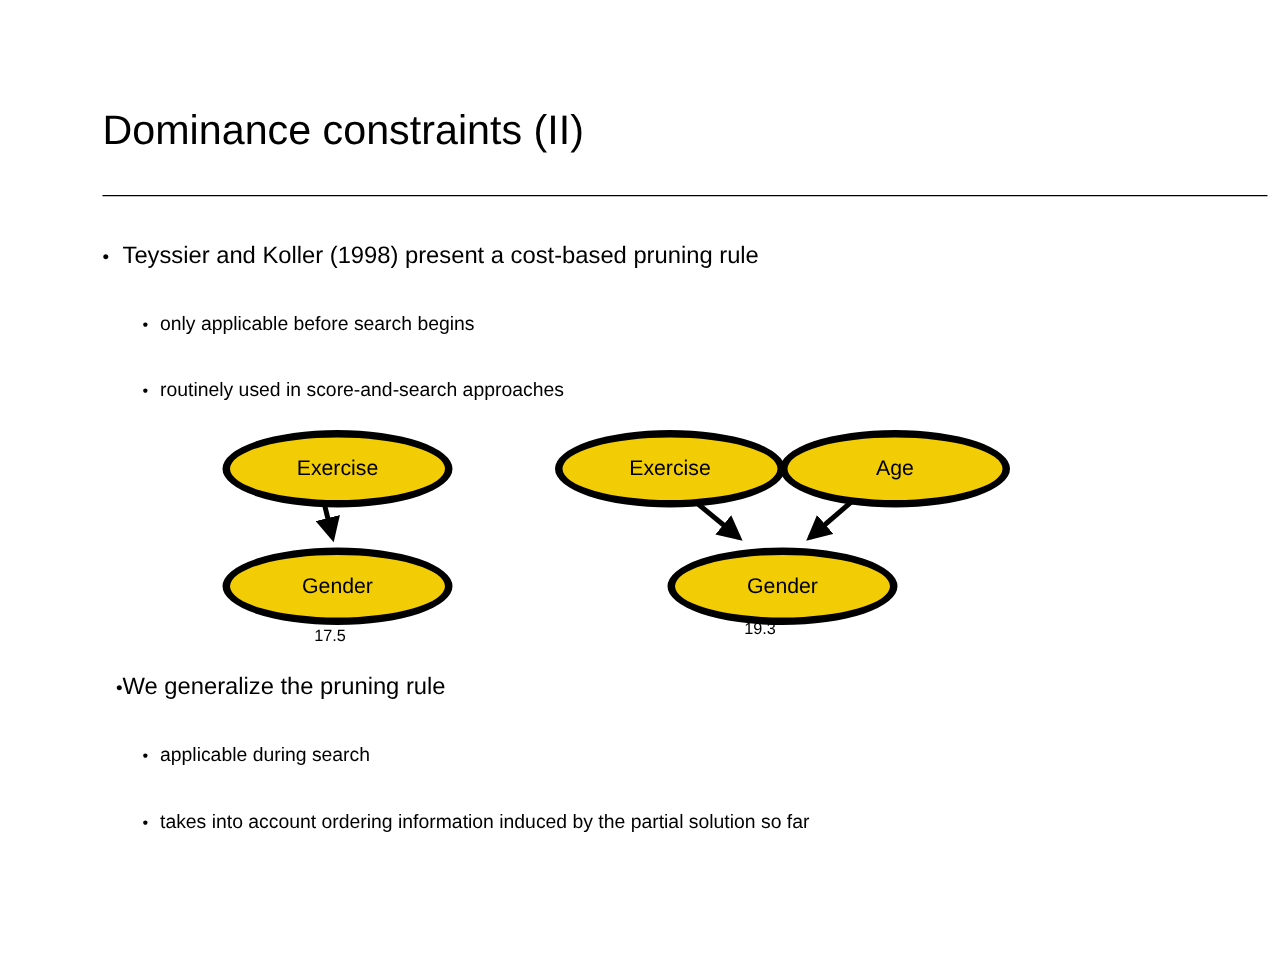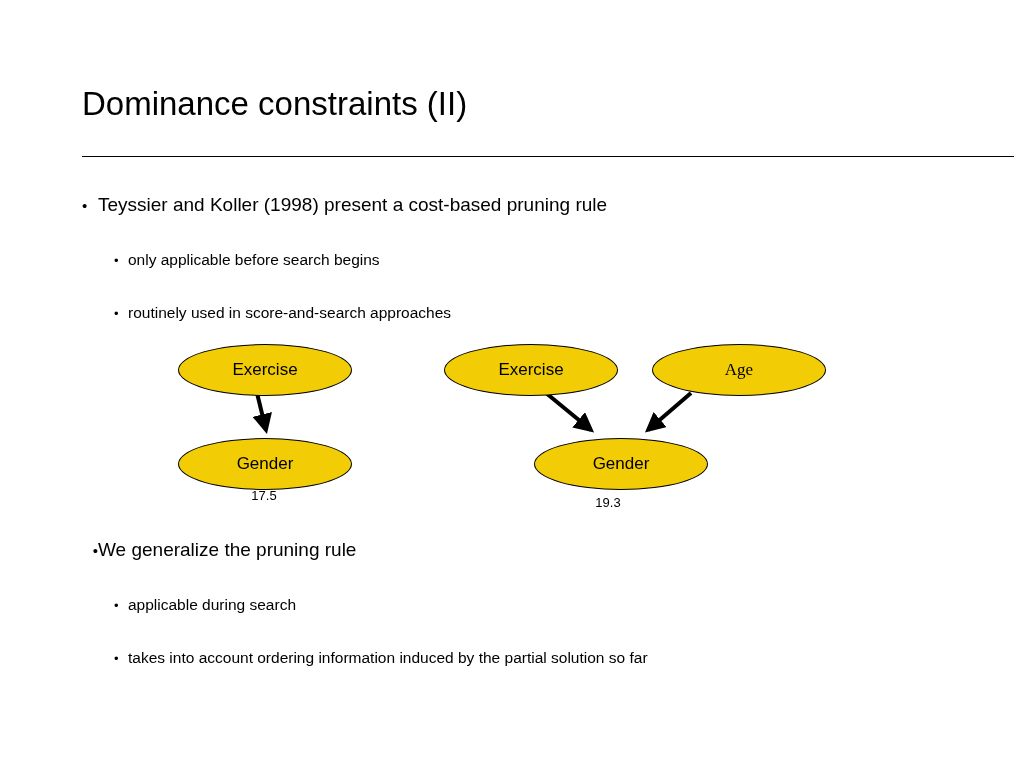--- a/index.html
+++ b/index.html
@@ -68,21 +68,21 @@
   .graph-area {
     position: absolute;
     left: 0;
     top: 330px;
     width: 1024px;
     height: 200px;
   }
   .node {
     position: absolute;
     background: #f2cc05;
-    border: 1px solid #000000;
+    border: 6px solid #000000;
     border-radius: 50%;
     text-align: center;
     font-size: 17px;
     color: #000000;
     display: flex;
     align-items: center;
     justify-content: center;
   }
   .score {
     position: absolute;
@@ -131,24 +131,24 @@
 
       <line x1="221" y1="63" x2="230" y2="100" stroke="#000000" stroke-width="4" marker-end="url(#arrow)"></line>
 
       <line x1="510" y1="63" x2="555" y2="100" stroke="#000000" stroke-width="4" marker-end="url(#arrow)"></line>
 
       <line x1="655" y1="63" x2="612" y2="100" stroke="#000000" stroke-width="4" marker-end="url(#arrow)"></line>
     </svg>
 
     <div class="node" style="left:142px; top:14px; width:172px; height:50px;">Exercise</div>
     <div class="node" style="left:142px; top:108px; width:172px; height:50px;">Gender</div>
-    <div class="score" style="left:160px; top:158px; width:136px;">17.5</div>
+    <div class="score" style="left:160px; top:171px; width:136px;">17.5</div>
 
     <div class="node" style="left:408px; top:14px; width:172px; height:50px;">Exercise</div>
-    <div class="node" style="left:616px; top:14px; width:172px; height:50px;font-family:Liberation Serif, serif;">Age</div>
+    <div class="node" style="left:588px; top:14px; width:172px; height:50px;">Age</div>
     <div class="node" style="left:498px; top:108px; width:172px; height:50px;">Gender</div>
     <div class="score" style="left:504px; top:165px; width:136px;">19.3</div>
 
   </div>
 
   <div class="bullet-l1" style="left:46px; top:538px;text-align:right;">
     <span class="dot">•</span><span>We generalize the pruning rule</span>
   </div>
 
   <div class="bullet-l2" style="left:78px; top:595px;">

